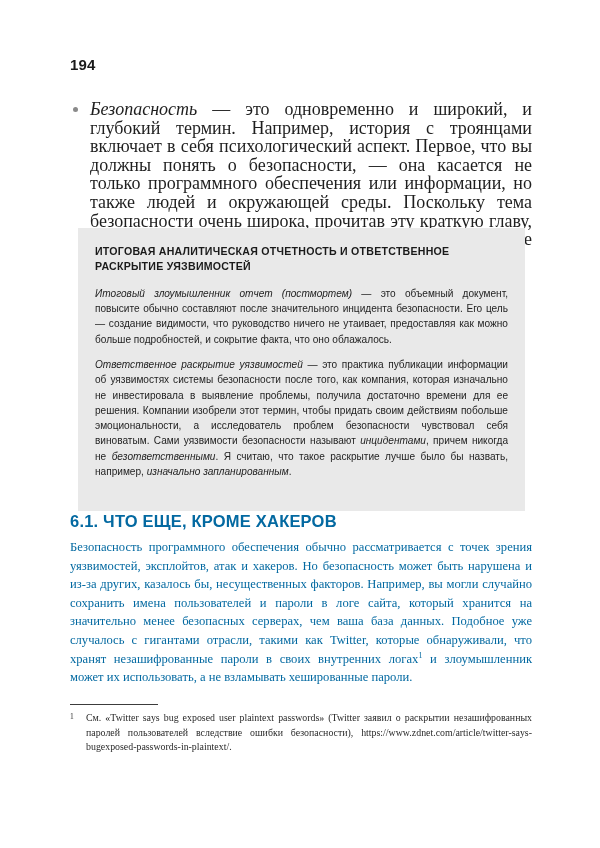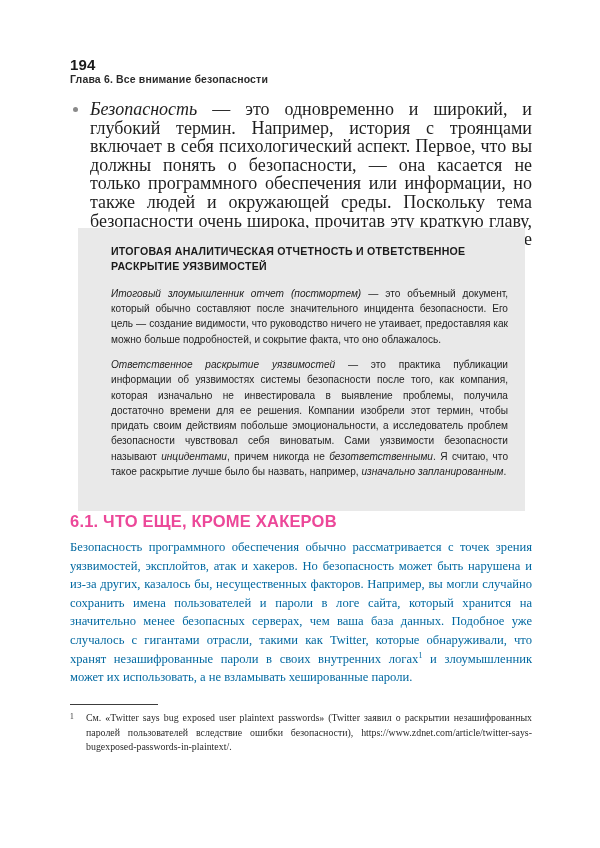--- a/index.html
+++ b/index.html
@@ -26,21 +26,20 @@
 
   
   .running-head {
     position: absolute;
     top: 56px;
     left: 70px;
     right: 70px;
     display: flex;
     align-items: baseline;
     font-family: "Liberation Sans", "DejaVu Sans", sans-serif;
-    flex-direction: column;
   }
   .folio {
     font-size: 15px;
     font-weight: bold;
     color: #1a1a1a;
     letter-spacing: 0.2px;
     min-width: 48px;
   }
   .chapter-title {
     font-size: 10.5px;
@@ -77,21 +76,21 @@
   }
   .it { font-style: italic; }
 
   
   .callout {
     position: absolute;
     top: 228px;
     left: 78px;
     width: 447px;
     background: #e9e9e9;
-    padding: 16px 17px 16px 33px;
+    padding: 16px 17px 16px 17px;
     box-sizing: border-box;
     font-family: "Liberation Sans", "DejaVu Sans", sans-serif;
   }
   .callout-title {
     font-size: 10.6px;
     font-weight: bold;
     line-height: 15.4px;
     letter-spacing: 0.25px;
     color: #1a1a1a;
     text-transform: uppercase;
@@ -110,21 +109,21 @@
   
   .section-heading {
     position: absolute;
     top: 498px;
     left: 70px;
     width: 462px;
     font-family: "Liberation Sans", "DejaVu Sans", sans-serif;
     font-size: 16.5px;
     font-weight: bold;
     letter-spacing: 0.2px;
-    color: #ec4899;
+    color: #0369a1;
   }
 
   
   .body-para {
     position: absolute;
     top: 538px;
     left: 70px;
     width: 462px;
     font-size: 12.6px;
     line-height: 18.6px;
@@ -169,33 +168,32 @@
     color: #2a2a2a;
   }
 </style>
 </head>
 <body>
 
 <div class="page">
 
   <div class="running-head">
     <span class="folio">194</span>
-    <span class="chapter-title">Глава 6. Все внимание безопасности</span>
   </div>
 
   <div class="bullet-block">
     <div class="bullet-item">
       <span class="bullet-dot"></span><span class="it">Безопасность</span><span> — это одновременно и широкий, и глубокий термин. Например, история с троянцами включает в себя психологический аспект. Первое, что вы должны понять о безопасности, — она касается не только программного обеспечения или информации, но также людей и окружающей среды. Поскольку тема безопасности очень широка, прочитав эту краткую главу, вы не станете в ней экспертом, но будете лучше понимать основы и повысите свои навыки разработки.</span>
     </div>
   </div>
 
   <div class="callout">
     <div class="callout-title">ИТОГОВАЯ АНАЛИТИЧЕСКАЯ ОТЧЕТНОСТЬ И ОТВЕТСТВЕННОЕ РАСКРЫТИЕ УЯЗВИМОСТЕЙ</div>
 
-    <p class="callout-p"><span class="it">Итоговый злоумышленник отчет (постмортем)</span><span> — это объемный документ, который обычно составляют после значительного инцидента безопасности. Его цель — создание видимости, что руководство ничего не утаивает, предоставляя как можно больше подробностей, и сокрытие факта, что оно облажалось.</span></p>
+    <p class="callout-p"><span class="it">Итоговый злоумышленник отчет (постмортем)</span><span> — это объемный документ, повысите обычно составляют после значительного инцидента безопасности. Его цель — создание видимости, что руководство ничего не утаивает, предоставляя как можно больше подробностей, и сокрытие факта, что оно облажалось.</span></p>
 
     <p class="callout-p"><span class="it">Ответственное раскрытие уязвимостей</span><span> — это практика публикации информации об уязвимостях системы безопасности после того, как компания, которая изначально не инвестировала в выявление проблемы, получила достаточно времени для ее решения. Компании изобрели этот термин, чтобы придать своим действиям побольше эмоциональности, а исследователь проблем безопасности чувствовал себя виноватым. Сами уязвимости безопасности называют </span><span class="it">инцидентами</span><span>, причем никогда не </span><span class="it">безответственными</span><span>. Я считаю, что такое раскрытие лучше было бы назвать, например, </span><span class="it">изначально запланированным</span><span>.</span></p>
   </div>
 
   <h2 class="section-heading">6.1. ЧТО ЕЩЕ, КРОМЕ ХАКЕРОВ</h2>
 
   <div class="body-para"><span>Безопасность программного обеспечения обычно рассматривается с точек зрения уязвимостей, эксплойтов, атак и хакеров. Но безопасность может быть нарушена и из-за других, казалось бы, несущественных факторов. Например, вы могли случайно сохранить имена пользователей и пароли в логе сайта, который хранится на значительно менее безопасных серверах, чем ваша база данных. Подобное уже случалось с гигантами отрасли, такими как Twitter, которые обнаруживали, что хранят незашифрованные пароли в своих внутренних логах</span><sup class="fn-ref">1</sup><span> и злоумышленник может их использовать, а не взламывать хешированные пароли.</span></div>
 
   <div class="footnote">
     <div class="footnote-rule"></div>

